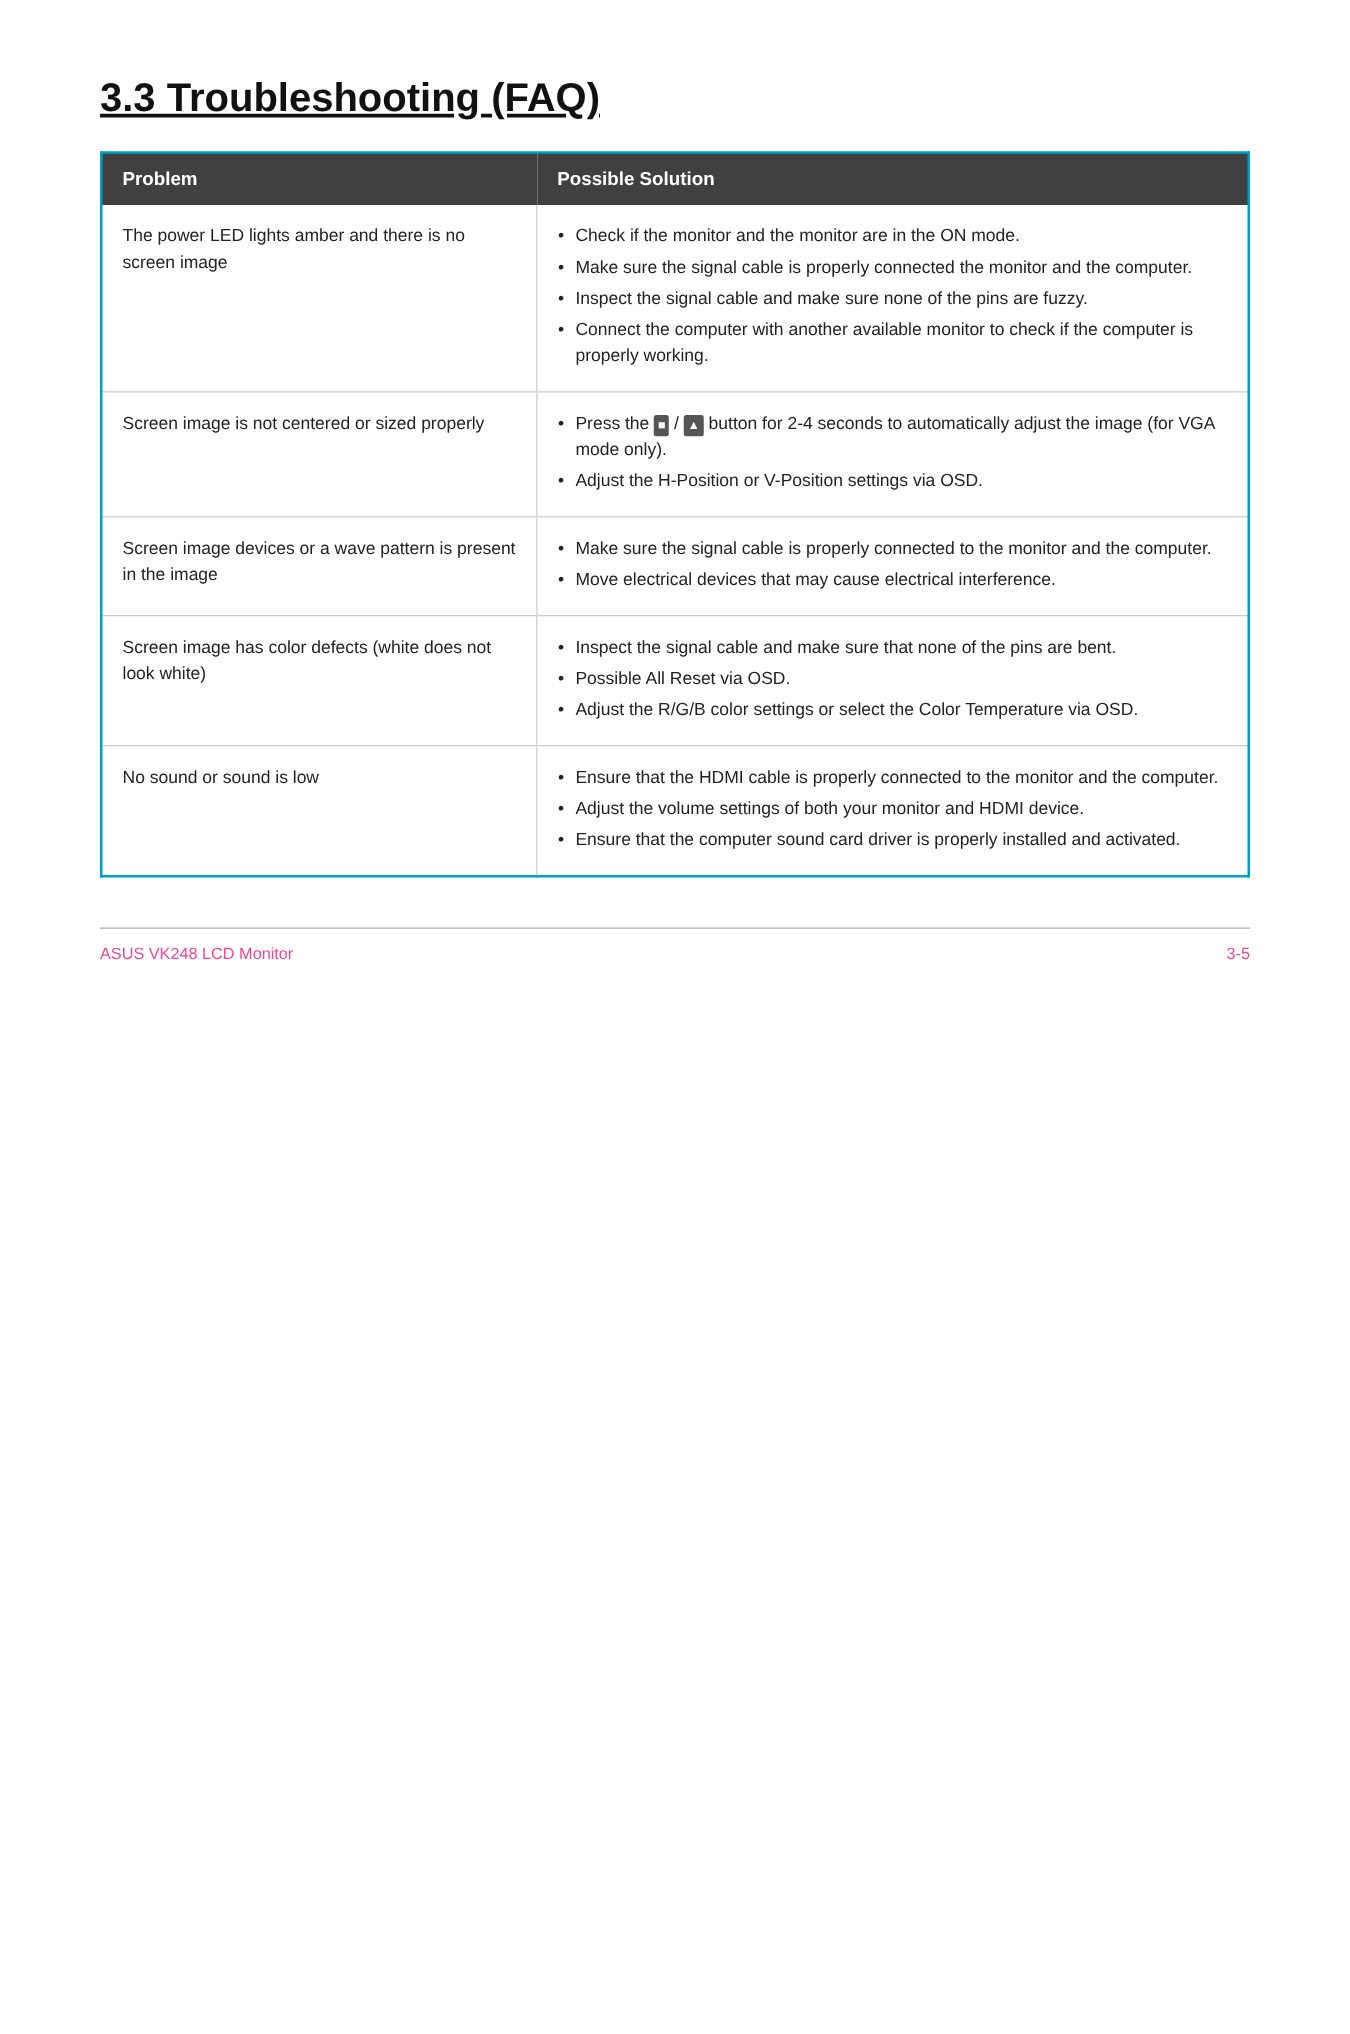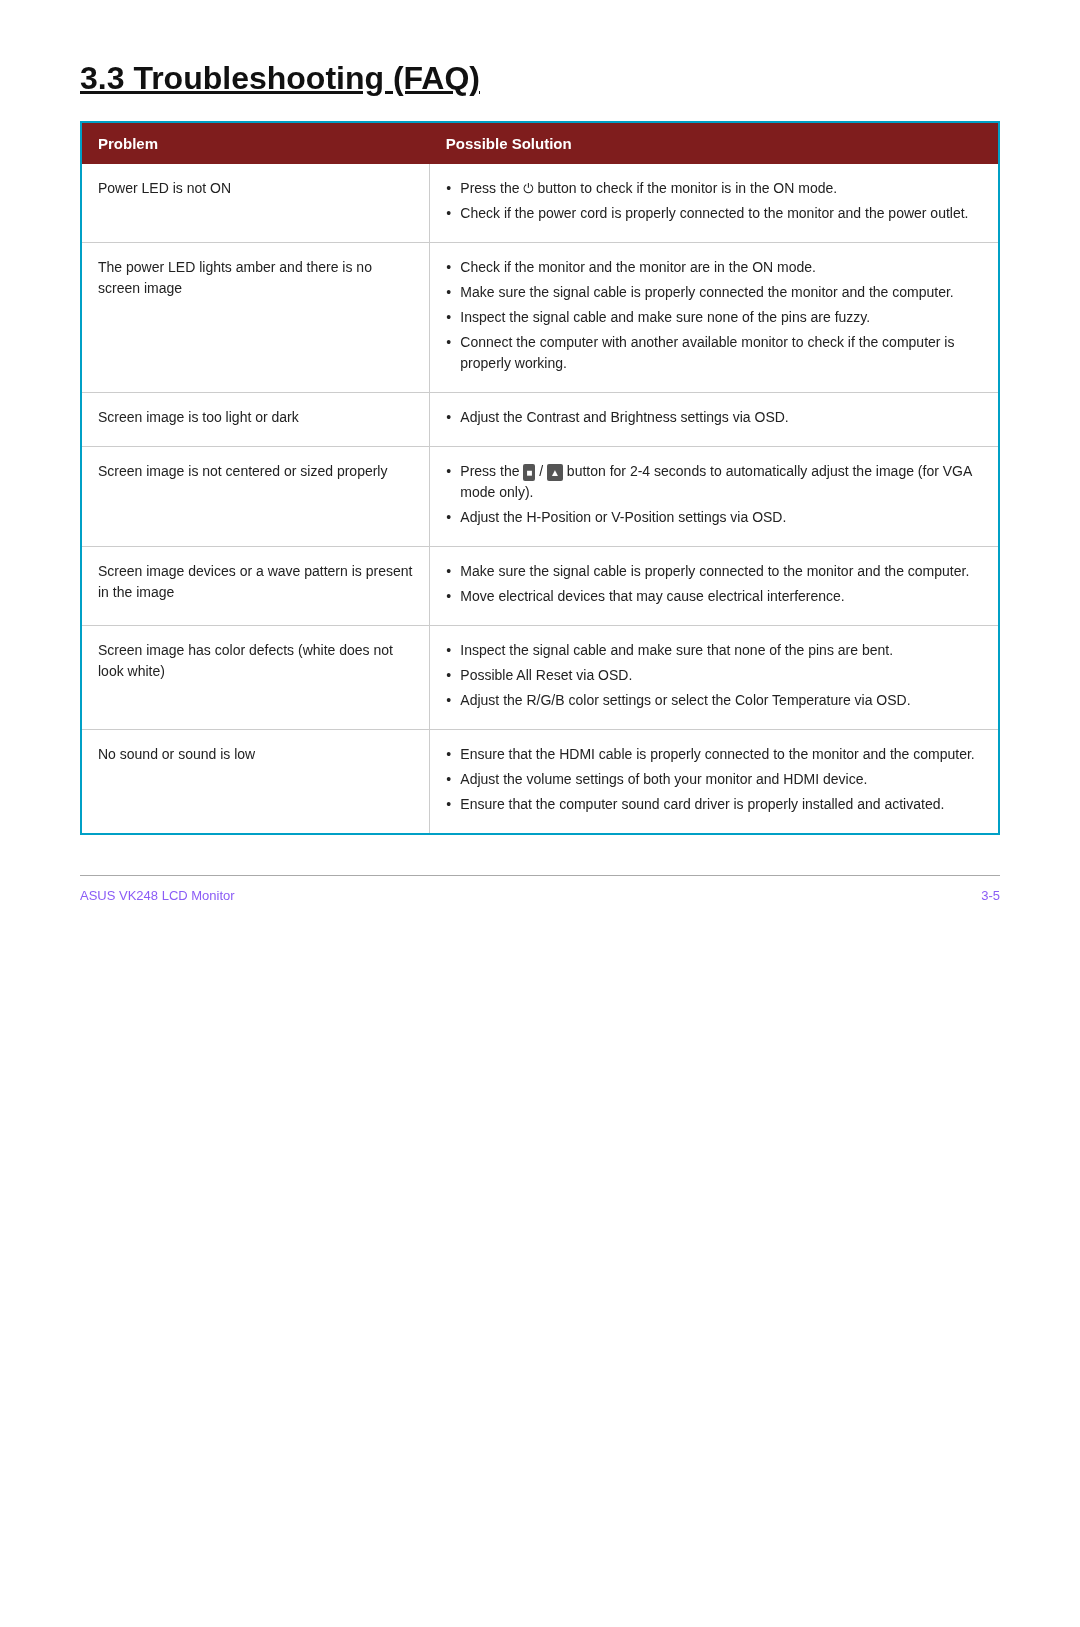--- a/index.html
+++ b/index.html
@@ -18,21 +18,21 @@
       margin-bottom: 24px;
       color: #111;
       text-decoration: underline;
     }
     table {
       width: 100%;
       border-collapse: collapse;
       border: 2px solid #00a0c6;
     }
     thead tr {
-      background-color: #7f1d1d;
+      background-color: #404040;
       color: #fff;
     }
     thead th {
       padding: 12px 16px;
       text-align: left;
       font-weight: bold;
       font-size: 15px;
     }
     tbody tr {
       border-bottom: 1px solid #ccc;
@@ -71,21 +71,21 @@
       left: 0;
       color: #222;
     }
     .footer {
       margin-top: 40px;
       display: flex;
       justify-content: space-between;
       align-items: center;
       border-top: 1px solid #aaa;
       padding-top: 12px;
-      color: #8b5cf6;
+      color: #ec4899;
       font-size: 13px;
     }
     .power-icon {
       display: inline-block;
       font-size: 13px;
     }
     .btn-icon {
       display: inline-block;
       background: #555;
       color: #fff;
@@ -101,45 +101,28 @@
 <h1>3.3  Troubleshooting (FAQ)</h1>
 
 <table>
   <thead>
     <tr>
       <th>Problem</th>
       <th>Possible Solution</th>
     </tr>
   </thead>
   <tbody id="table-body">
-  <tr>
-    <td>Power  LED is not ON</td>
-    <td>
-      <ul>
-        <li>Press the <span class="power-icon">⏻</span> button to check if the monitor is in the ON mode.</li>
-            <li>Check if the power cord is properly connected to the monitor and the power outlet.</li>
-      </ul>
-    </td>
-  </tr>
       <tr>
     <td>The power LED lights amber and there is no screen image</td>
     <td>
       <ul>
         <li>Check if the monitor and the monitor are in the ON mode.</li>
             <li>Make sure the signal cable is properly connected the monitor and the computer.</li>
             <li>Inspect the signal cable and make sure none of the pins are fuzzy.</li>
             <li>Connect the computer with another available monitor to check if the computer is properly working.</li>
-      </ul>
-    </td>
-  </tr>
-      <tr>
-    <td>Screen image is too light or dark</td>
-    <td>
-      <ul>
-        <li>Adjust the Contrast and Brightness settings via OSD.</li>
       </ul>
     </td>
   </tr>
       <tr>
     <td>Screen image is not centered or sized properly</td>
     <td>
       <ul>
         <li>Press the <span class="btn-icon">■</span> / <span class="btn-icon">▲</span> button for 2-4 seconds to automatically adjust the image (for VGA mode only).</li>
             <li>Adjust the H-Position or V-Position settings via OSD.</li>
       </ul>

